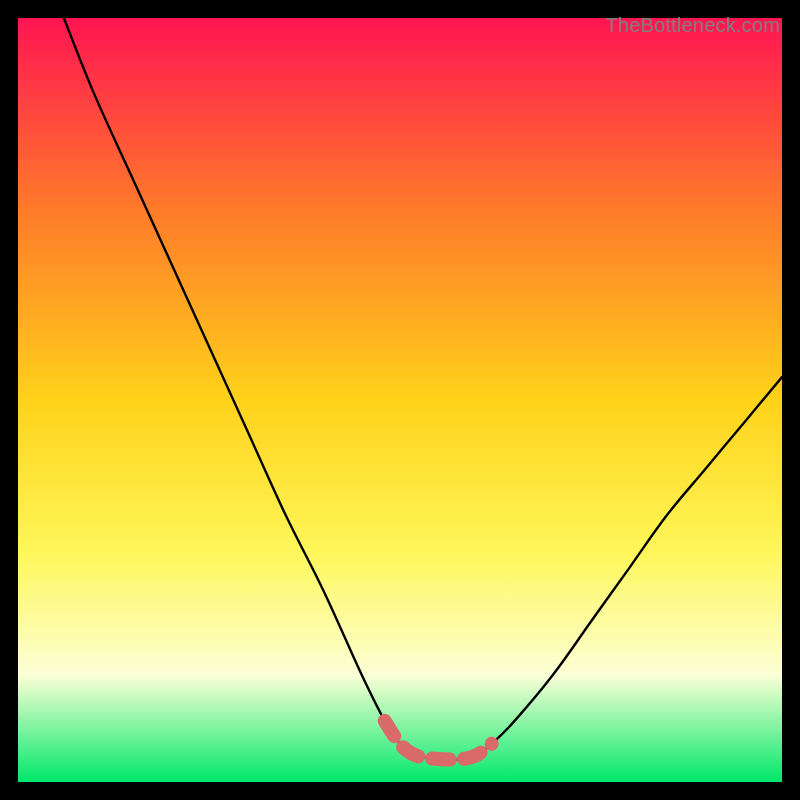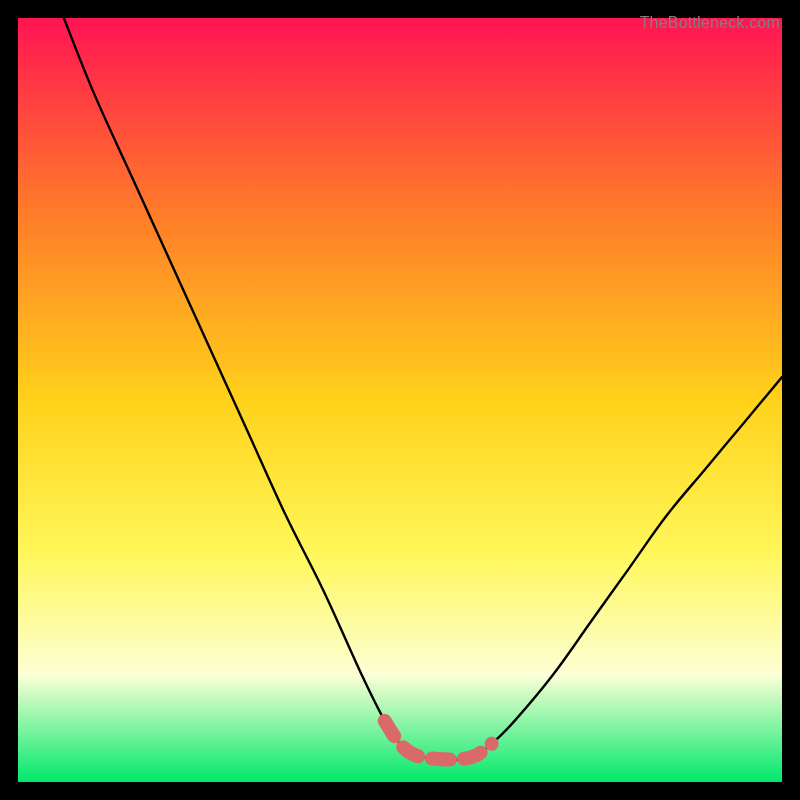--- a/index.html
+++ b/index.html
@@ -24,21 +24,21 @@
     left: 0;
     top: 0;
     width: 764px;
     height: 764px;
   }
   .attribution {
     position: absolute;
     top: -4px;
     right: 2px;
     color: #808080;
-    font-size: 16px;
+    font-size: 20px;
     font-weight: 500;
     letter-spacing: 0.2px;
     user-select: none;
   }
   svg {
     display: block;
   }
 </style>
 </head>
 <body>

